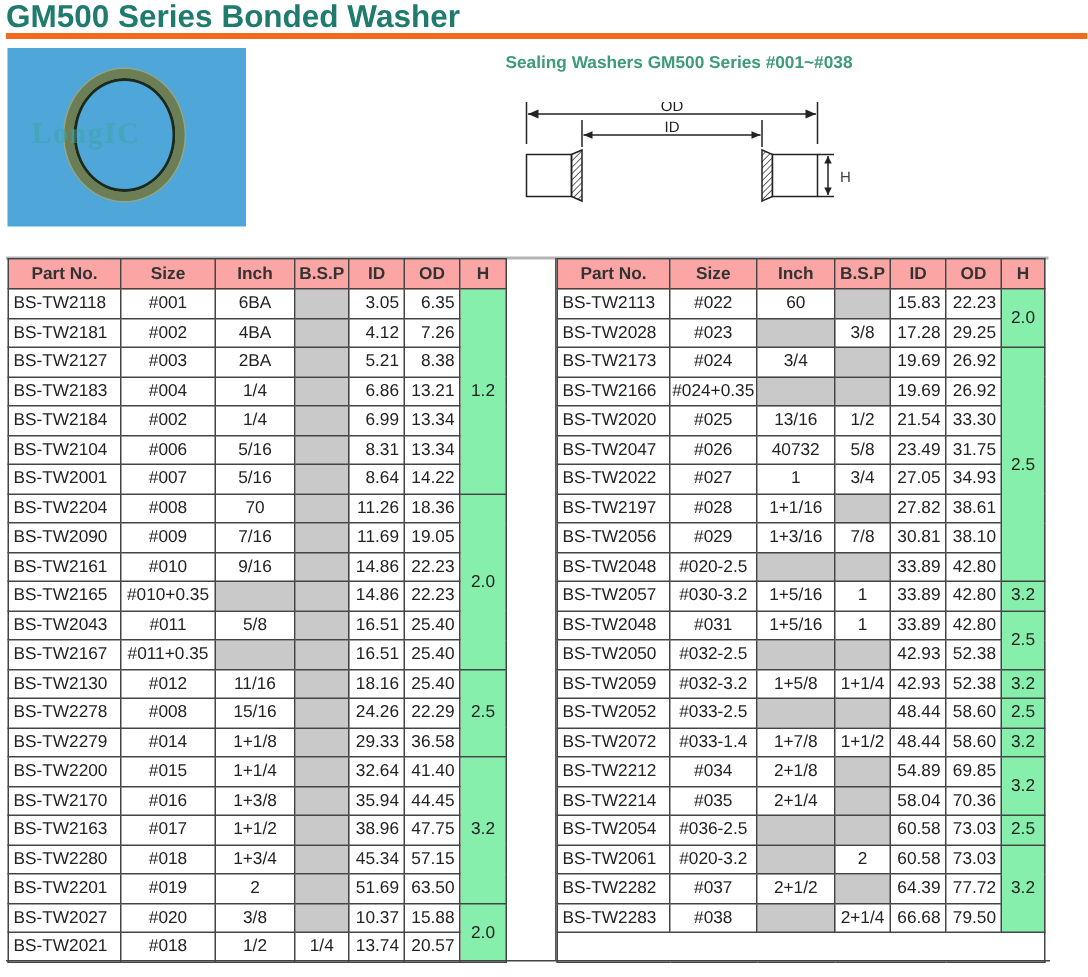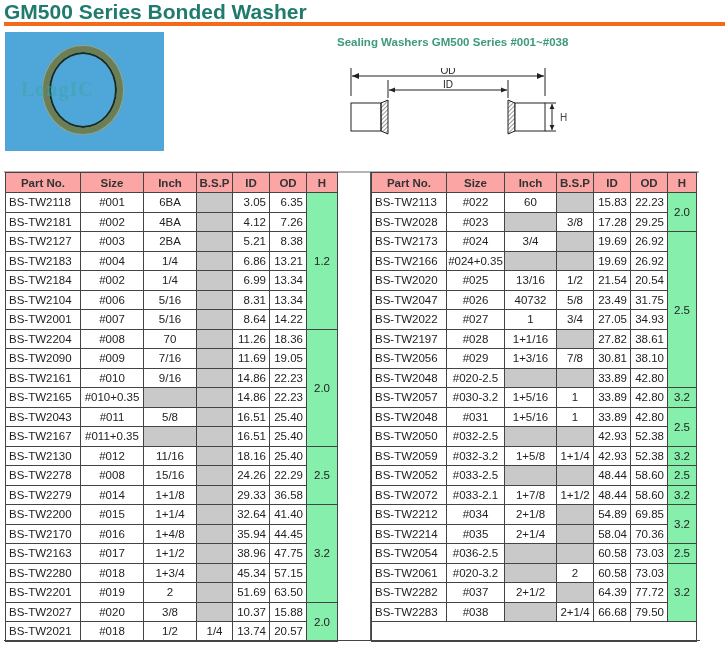--- a/index.html
+++ b/index.html
@@ -236,21 +236,21 @@
         <td>#015</td>
         <td>1+1/4</td>
         <td class="gray"></td>
         <td class="num">32.64</td>
         <td class="num">41.40</td>
         <td class="h" rowspan="5">3.2</td>
       </tr>
       <tr>
         <td class="left">BS-TW2170</td>
         <td>#016</td>
-        <td>1+4/8</td>
+        <td>1+3/8</td>
         <td class="gray"></td>
         <td class="num">35.94</td>
         <td class="num">44.45</td>
       </tr>
       <tr>
         <td class="left">BS-TW2163</td>
         <td>#017</td>
         <td>1+1/2</td>
         <td class="gray"></td>
         <td class="num">38.96</td>
@@ -347,21 +347,21 @@
         <td class="gray"></td>
         <td class="num">19.69</td>
         <td class="num">26.92</td>
       </tr>
       <tr>
         <td class="left">BS-TW2020</td>
         <td>#025</td>
         <td>13/16</td>
         <td>1/2</td>
         <td class="num">21.54</td>
-        <td class="num">20.54</td>
+        <td class="num">33.30</td>
       </tr>
       <tr>
         <td class="left">BS-TW2047</td>
         <td>#026</td>
         <td>40732</td>
         <td>5/8</td>
         <td class="num">23.49</td>
         <td class="num">31.75</td>
       </tr>
       <tr>
@@ -435,21 +435,21 @@
         <td class="left">BS-TW2052</td>
         <td>#033-2.5</td>
         <td class="gray"></td>
         <td class="gray"></td>
         <td class="num">48.44</td>
         <td class="num">58.60</td>
         <td class="h" rowspan="1">2.5</td>
       </tr>
       <tr>
         <td class="left">BS-TW2072</td>
-        <td>#033-2.1</td>
+        <td>#033-1.4</td>
         <td>1+7/8</td>
         <td>1+1/2</td>
         <td class="num">48.44</td>
         <td class="num">58.60</td>
         <td class="h" rowspan="1">3.2</td>
       </tr>
       <tr>
         <td class="left">BS-TW2212</td>
         <td>#034</td>
         <td>2+1/8</td>

